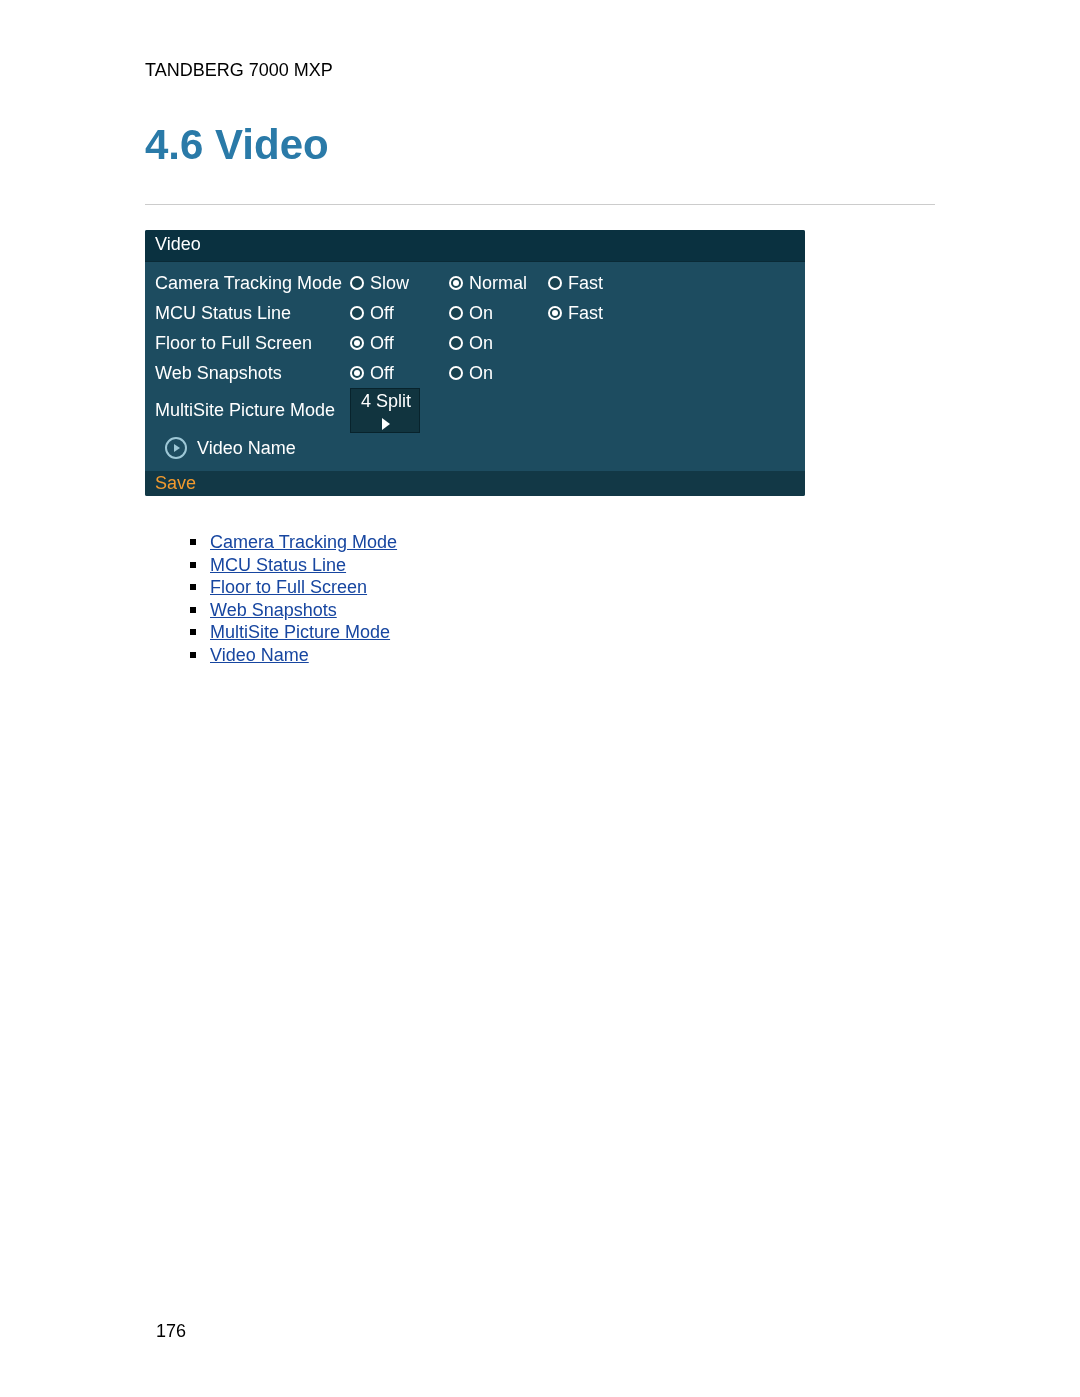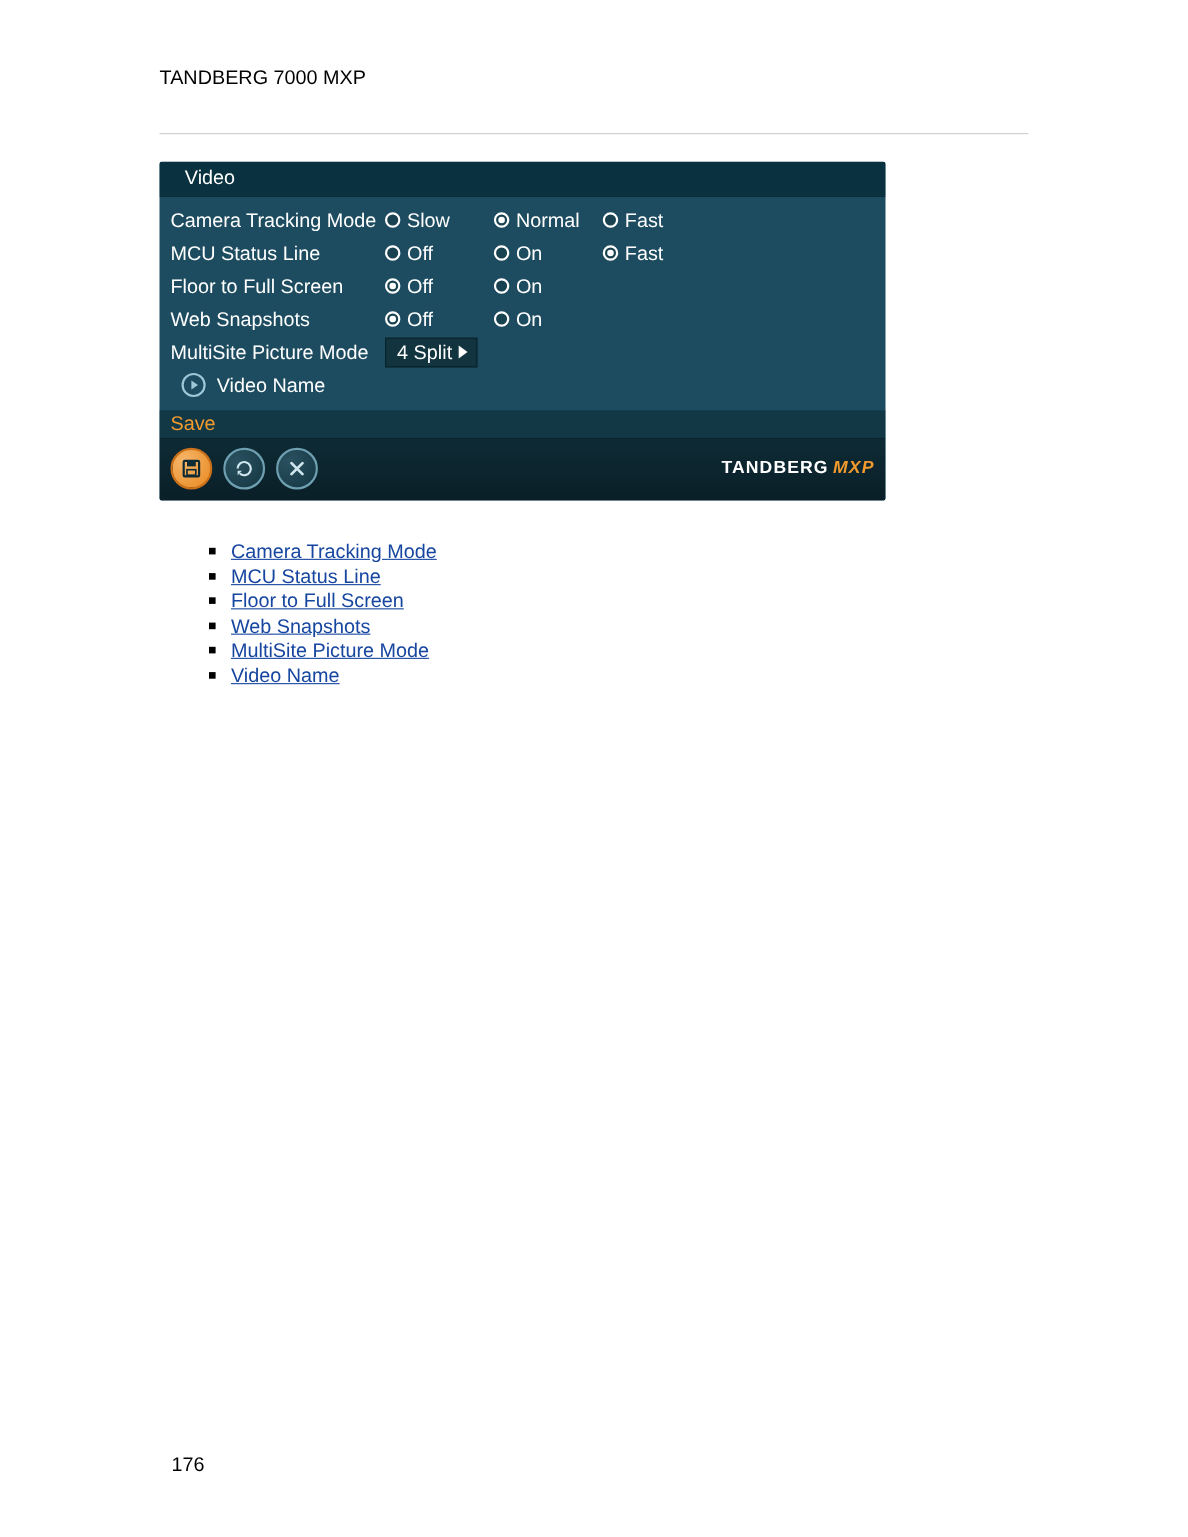--- a/index.html
+++ b/index.html
@@ -36,21 +36,21 @@
     width: 660px;
     background: #1d4c60;
     border-radius: 2px;
     overflow: hidden;
     color: #fff;
     font-size: 18px;
     margin-bottom: 35px;
   }
   .ui-titlebar {
     background: linear-gradient(#0a3140,#0a3140);
-    padding: 4px 10px 6px 23px;
+    padding: 4px 10px 6px 10px;
     font-size: 18px;
     border-bottom: 1px solid #0a2a36;
   }
   .ui-body {
     padding: 6px 10px 6px 10px;
   }
   .row {
     display: flex;
     align-items: center;
     min-height: 30px;
@@ -90,20 +90,21 @@
     border-radius: 50%;
   }
   .dropdown {
     background: #11343f;
     border: 1px solid #08232c;
     padding: 2px 8px 2px 10px;
     display: inline-flex;
     align-items: center;
     gap: 6px;
     cursor: pointer;
+    flex-direction: column;
   }
   .tri-right {
     width: 0; height: 0;
     border-top: 6px solid transparent;
     border-bottom: 6px solid transparent;
     border-left: 8px solid #fff;
   }
   .submenu {
     display: flex;
     align-items: center;
@@ -209,20 +210,21 @@
     left: 156px;
     bottom: 55px;
     font-size: 18px;
   }
 </style>
 </head>
 <body>
 
 <div class="page">
   <div class="header-line">TANDBERG 7000 MXP</div>
+  <h1 class="section-heading">4.6 Video</h1>
   <hr class="sep">
 
   <div class="ui-panel">
     <div class="ui-titlebar">Video</div>
     <div class="ui-body">
 
       <div class="row">
         <div class="label">Camera Tracking Mode</div>
         <div class="opts">
           <div class="opt">
@@ -297,46 +299,20 @@
       <div class="submenu">
         <span class="arrow-circ">
             <span class="tri-right"></span>
           </span>
         <span>Video Name</span>
       </div>
     </div>
 
     <div class="save-label">Save</div>
 
-    <div class="ui-footer">
-      <div class="btnrow">
-        <div class="circ-btn primary">
-          <svg width="18" height="18" viewBox="0 0 18 18">
-            <rect x="2" y="2" width="14" height="14" rx="1" fill="none" stroke="#0e2b35" stroke-width="2"></rect>
-            <rect x="5" y="2" width="8" height="5" fill="#0e2b35"></rect>
-            <rect x="5" y="10" width="8" height="5" fill="none" stroke="#0e2b35" stroke-width="1.5"></rect>
-          </svg>
-        </div>
-        <div class="circ-btn secondary">
-          <svg width="20" height="20" viewBox="0 0 20 20">
-            <path d="M4 10a6 6 0 1 1 2 4.5" fill="none" stroke="#cfe6ee" stroke-width="2"></path>
-            <path d="M4 16 L4 12 L8 12 Z" fill="#cfe6ee"></path>
-          </svg>
-        </div>
-        <div class="circ-btn secondary">
-          <svg width="16" height="16" viewBox="0 0 16 16">
-            <path d="M3 3 L13 13 M13 3 L3 13" stroke="#cfe6ee" stroke-width="2.5" stroke-linecap="round"></path>
-          </svg>
-        </div>
-      </div>
-      <div class="brand">
-        <span>TANDBERG</span>
-        <span class="mxp">MXP</span>
-      </div>
-    </div>
   </div>
 
 
   <ul class="settings-list">
     <li><a href="#">Camera Tracking Mode</a></li>
     <li><a href="#">MCU Status Line</a></li>
     <li><a href="#">Floor to Full Screen</a></li>
     <li><a href="#">Web Snapshots</a></li>
     <li><a href="#">MultiSite Picture Mode</a></li>
     <li><a href="#">Video Name</a></li>

